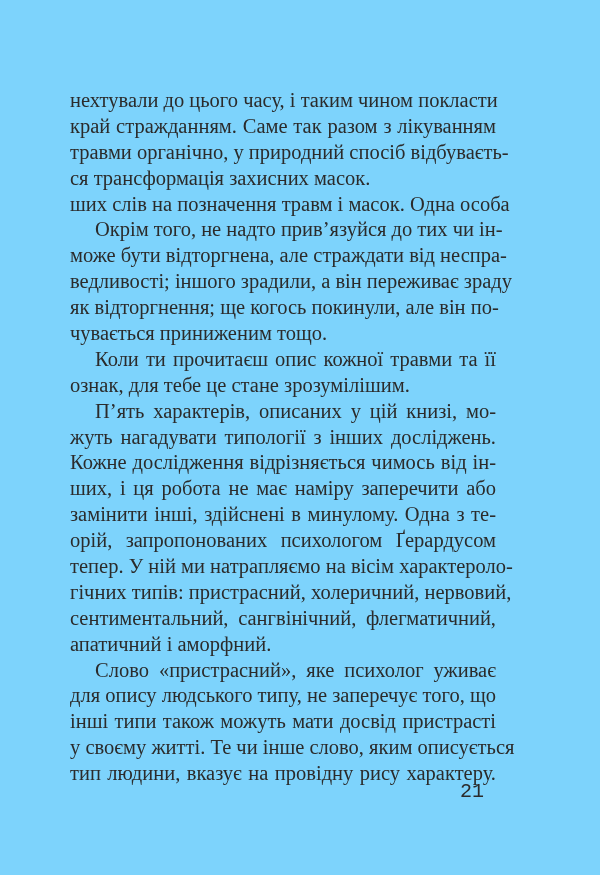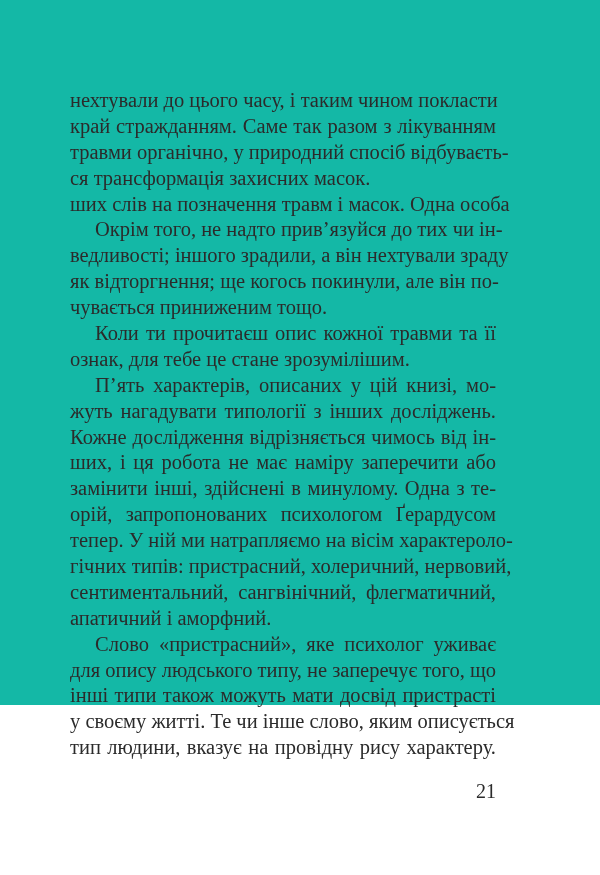--- a/index.html
+++ b/index.html
@@ -11,22 +11,22 @@
       width: 600px;
       height: 875px;
       position: relative;
       overflow: hidden;
     }
     .page {
       position: absolute;
       left: 0;
       top: 0;
       width: 600px;
-      height: 705px;
-      background: #14b8a6;
+      height: 875px;
+      background: #7dd3fc;
     }
     .text-block {
       position: absolute;
       left: 70px;
       top: 88px;
       width: 426px;
       font-family: "Liberation Serif", "DejaVu Serif", serif;
       font-size: 20.5px;
       line-height: 25.9px;
       color: #2b2b2b;
@@ -42,43 +42,43 @@
       text-align-last: left;
     }
     .line.indent {
       padding-left: 25px;
     }
     .page-number {
       position: absolute;
       left: 460px;
       top: 780px;
       width: 36px;
-      text-align: right;
-      font-family: Liberation Serif, serif;
+      font-family: Liberation Mono, monospace;
       font-size: 20px;
       color: #2b2b2b;
     }
   </style>
 </head>
 <body>
 
 <div class="page">
   <div class="text-block">
 
     <div>
       <span class="line">нехтували до цього часу, і таким чином покласти</span>
       <span class="line">край стражданням. Саме так разом з лікуванням</span>
       <span class="line">травми органічно, у природний спосіб відбуваєть-</span>
       <span class="line last">ся трансформація захисних масок.</span>
     </div>
 
     <div>
       <span class="line">ших слів на позначення травм і масок. Одна особа</span>
       <span class="line indent">Окрім того, не надто прив’язуйся до тих чи ін-</span>
-      <span class="line">ведливості; іншого зрадили, а він нехтували зраду</span>
+      <span class="line">може бути відторгнена, але страждати від неспра-</span>
+      <span class="line">ведливості; іншого зрадили, а він переживає зраду</span>
       <span class="line">як відторгнення; ще когось покинули, але він по-</span>
       <span class="line last">чувається приниженим тощо.</span>
     </div>
 
     <div>
       <span class="line indent">Коли ти прочитаєш опис кожної травми та її</span>
       <span class="line last">ознак, для тебе це стане зрозумілішим.</span>
     </div>
 
     <div>

